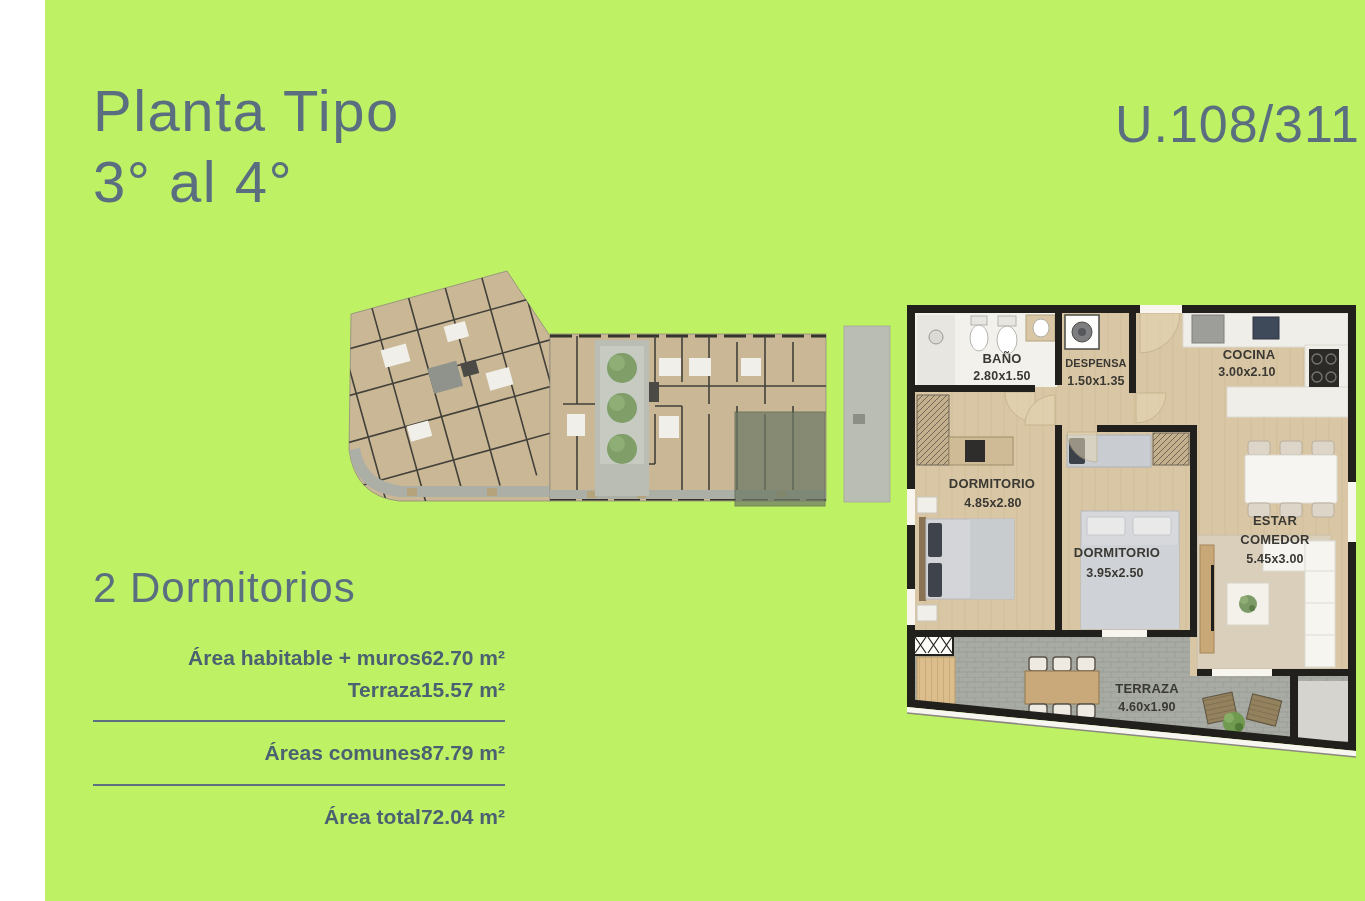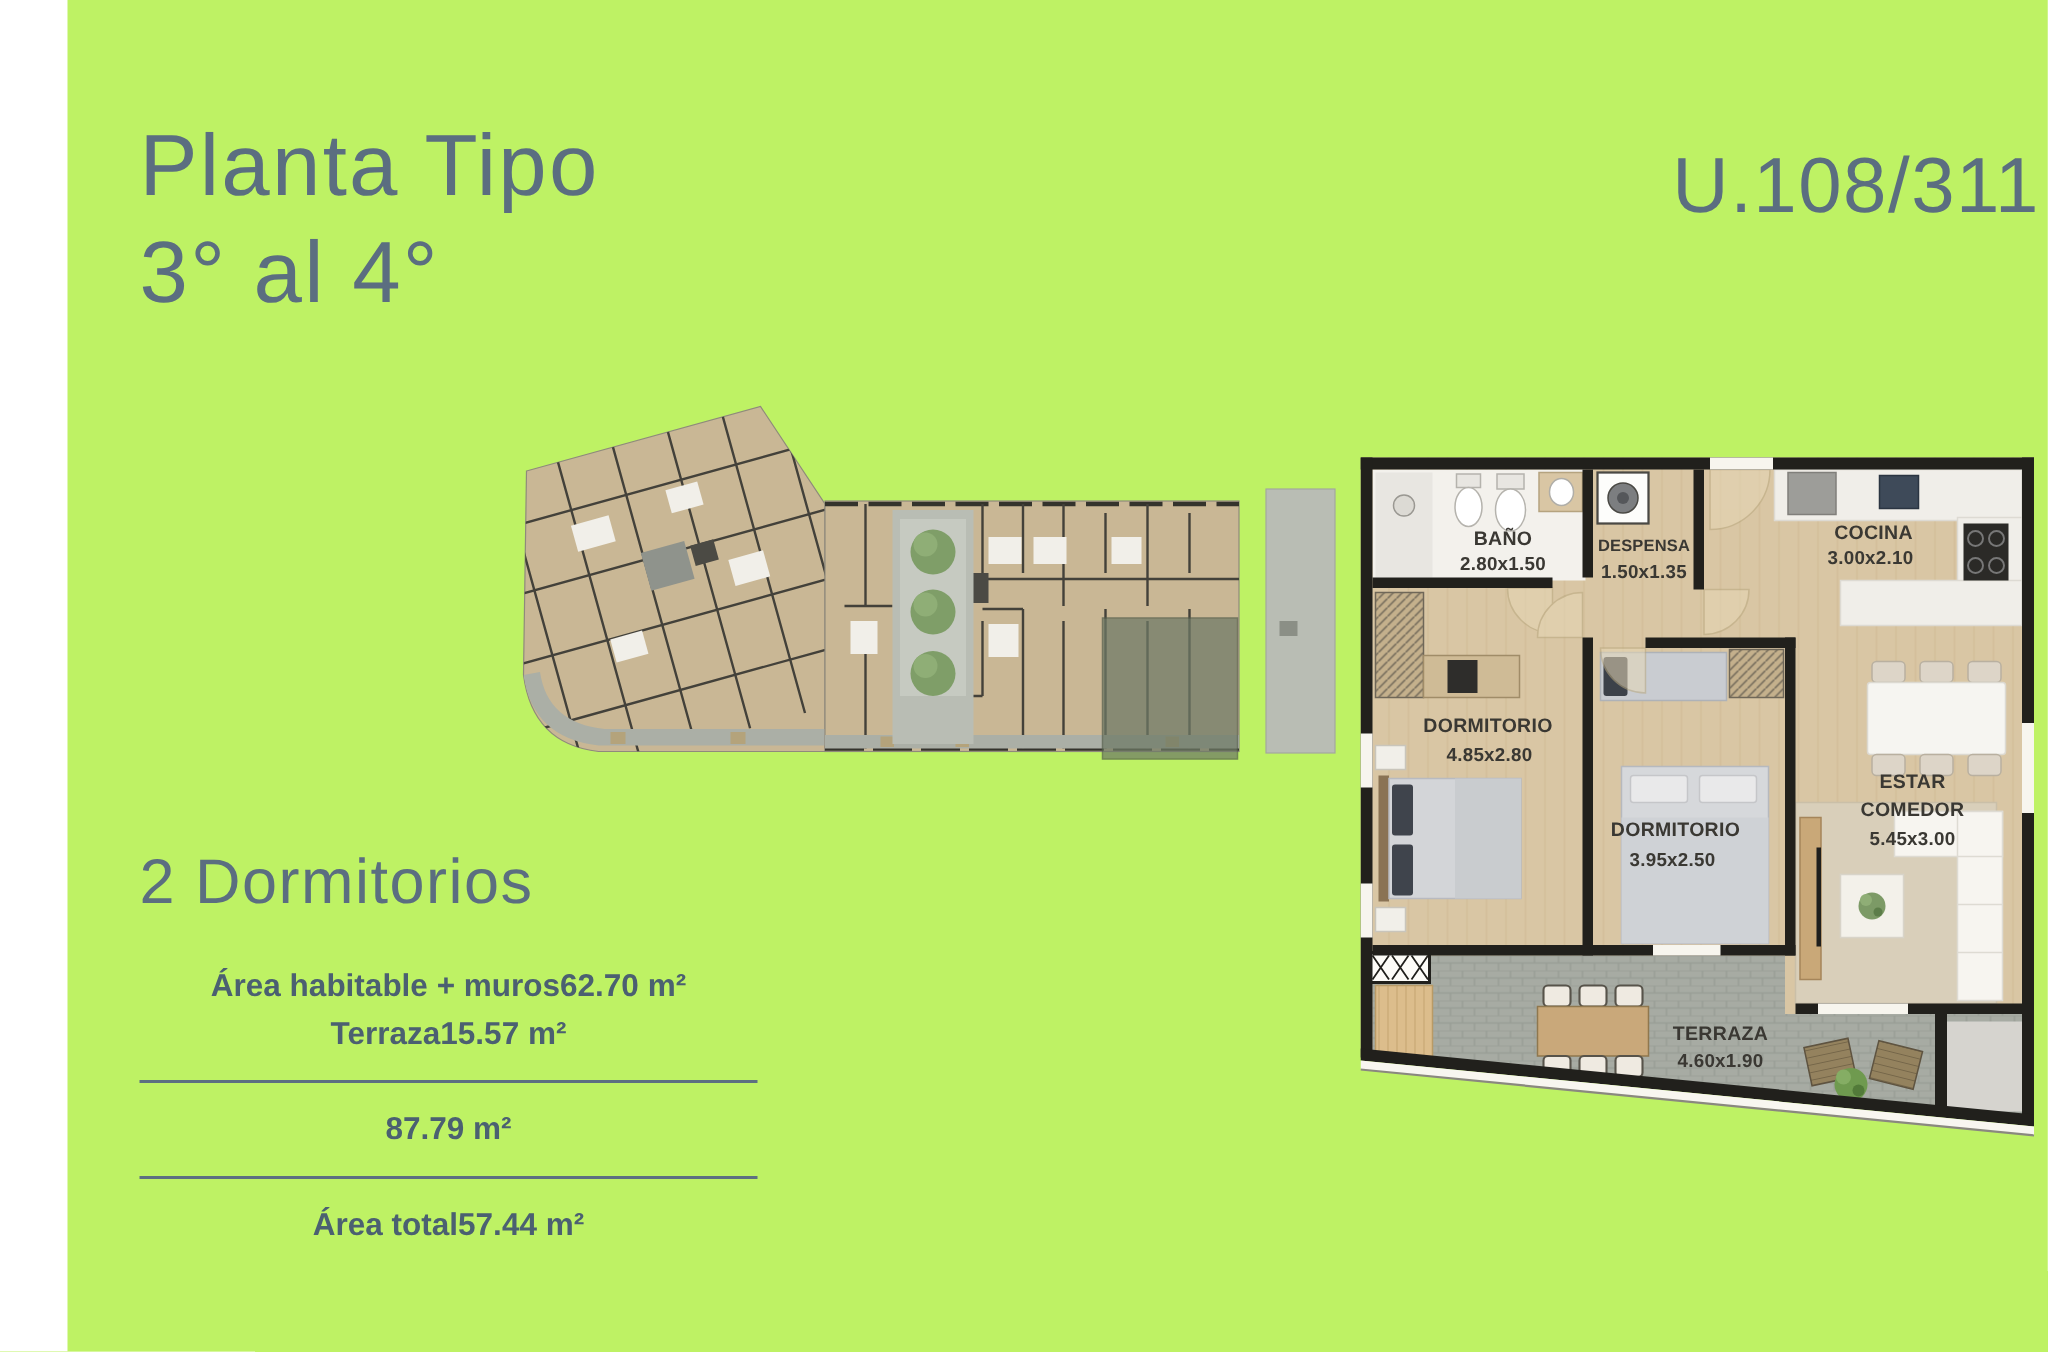--- a/index.html
+++ b/index.html
@@ -21,21 +21,21 @@
     font-size:52px;color:#5b6e80;letter-spacing:1px;font-weight:400;
   }
   .key-plan{position:absolute;left:292px;top:264px;}
   .detail-plan{position:absolute;left:862px;top:297px;}
   .summary{position:absolute;left:48px;top:564px;width:412px;color:#4b6071;}
   .summary h2{
     margin:0 0 30px 0;font-size:42px;font-weight:400;
     color:#5b6e80;letter-spacing:1px;
   }
   .area-row{
-    display:flex;justify-content:center;
+    display:flex;justify-content:flex-end;
     font-size:21px;font-weight:700;line-height:1.5;
   }
   .divider{border:none;border-top:2px solid #5d7081;margin:15px 0;}
   svg text{
     font-family:"Liberation Sans",sans-serif;
     font-weight:700;fill:#3a3833;
   }
   .room-label{font-size:13px;letter-spacing:.2px;}
   .room-dims{font-size:12.5px;letter-spacing:.2px;}
   .room-label-sm{font-size:11px;letter-spacing:.1px;}
@@ -334,25 +334,26 @@
       <span>62.70 m²</span>
     </div>
     <div class="area-row">
       <span>Terraza</span>
       <span>15.57 m²</span>
     </div>
 
     <hr class="divider">
 
     <div class="area-row">
+      <span>Áreas comunes</span>
       <span>87.79 m²</span>
     </div>
 
     <hr class="divider">
 
     <div class="area-row">
       <span>Área total</span>
-      <span>57.44 m²</span>
+      <span>72.04 m²</span>
     </div>
 
   </div>
 
 </div>
 
 </body></html>

